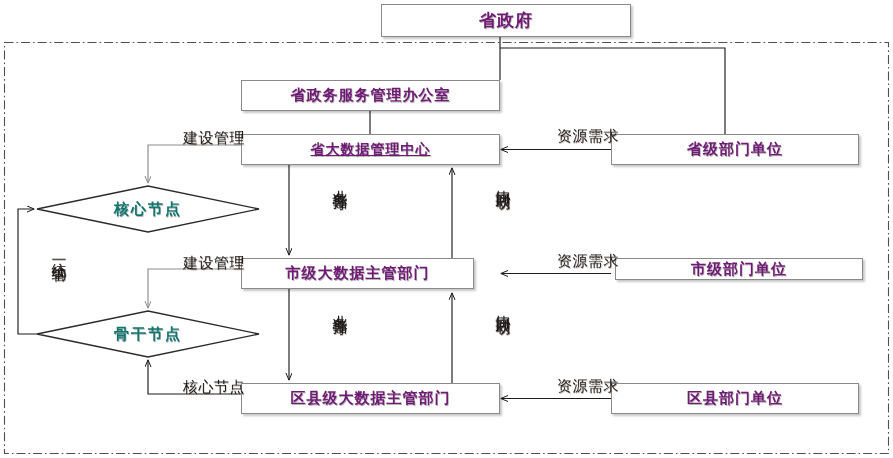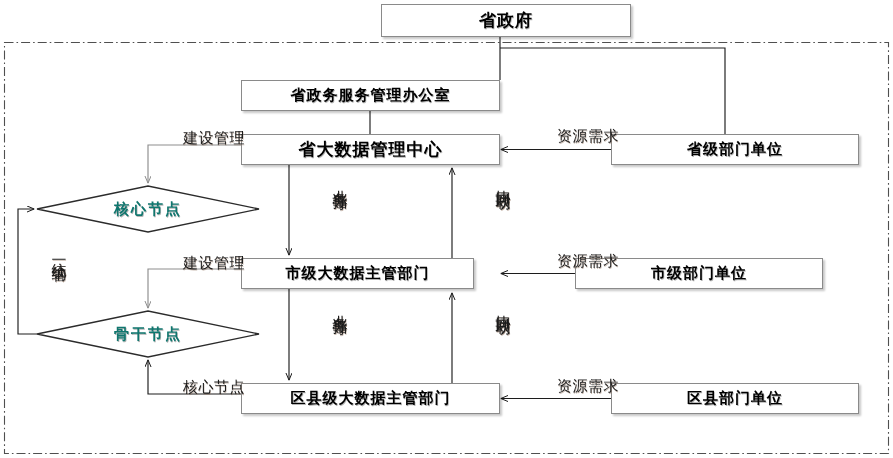--- a/index.html
+++ b/index.html
@@ -31,21 +31,21 @@
     background: #ffffff;
     border: 1px solid #8a8a8a;
     display: flex;
     align-items: center;
     justify-content: center;
     box-shadow: 1.5px 1.5px 2px rgba(0,0,0,0.22);
     z-index: 3;
   }
   .node .label {
     font-weight: bold;
-    color: #000000;
+    color: #701a75;
     letter-spacing: 1px;
     white-space: nowrap;
     text-shadow: 0.7px 0.7px 0.6px rgba(120,120,120,0.55);
   }
   
   .diamond {
     position: absolute;
     z-index: 3;
   }
   .diamond .dlabel {
@@ -139,32 +139,32 @@
 
   <div class="node" style="left:381px; top:4px; width:250px; height:33px;">
     <span class="label" style="font-size:17px;">省政府</span>
   </div>
 
   <div class="node" style="left:241px; top:80px; width:259px; height:31px;text-align:center;">
     <span class="label" style="font-size:15px;">省政务服务管理办公室</span>
   </div>
 
   <div class="node" style="left:241px; top:134px; width:259px; height:31px;">
-    <span class="label" style="font-size:17px;">省大数据管理中心</span>
+    <span class="label" style="font-size:14px;text-decoration:underline;">省大数据管理中心</span>
   </div>
 
   <div class="node" style="left:611px; top:134px; width:248px; height:31px;">
     <span class="label" style="font-size:15px;">省级部门单位</span>
   </div>
 
   <div class="node" style="left:241px; top:258px; width:233px; height:31px;">
     <span class="label" style="font-size:15px;">市级大数据主管部门</span>
   </div>
 
-  <div class="node" style="left:575px; top:258px; width:248px; height:31px;">
+  <div class="node" style="left:615px; top:258px; width:248px; height:22px;">
     <span class="label" style="font-size:15px;">市级部门单位</span>
   </div>
 
   <div class="node" style="left:241px; top:383px; width:259px; height:31px;">
     <span class="label" style="font-size:15px;">区县级大数据主管部门</span>
   </div>
 
   <div class="node" style="left:611px; top:383px; width:248px; height:31px;justify-content:center;">
     <span class="label" style="font-size:15px;">区县部门单位</span>
   </div>

